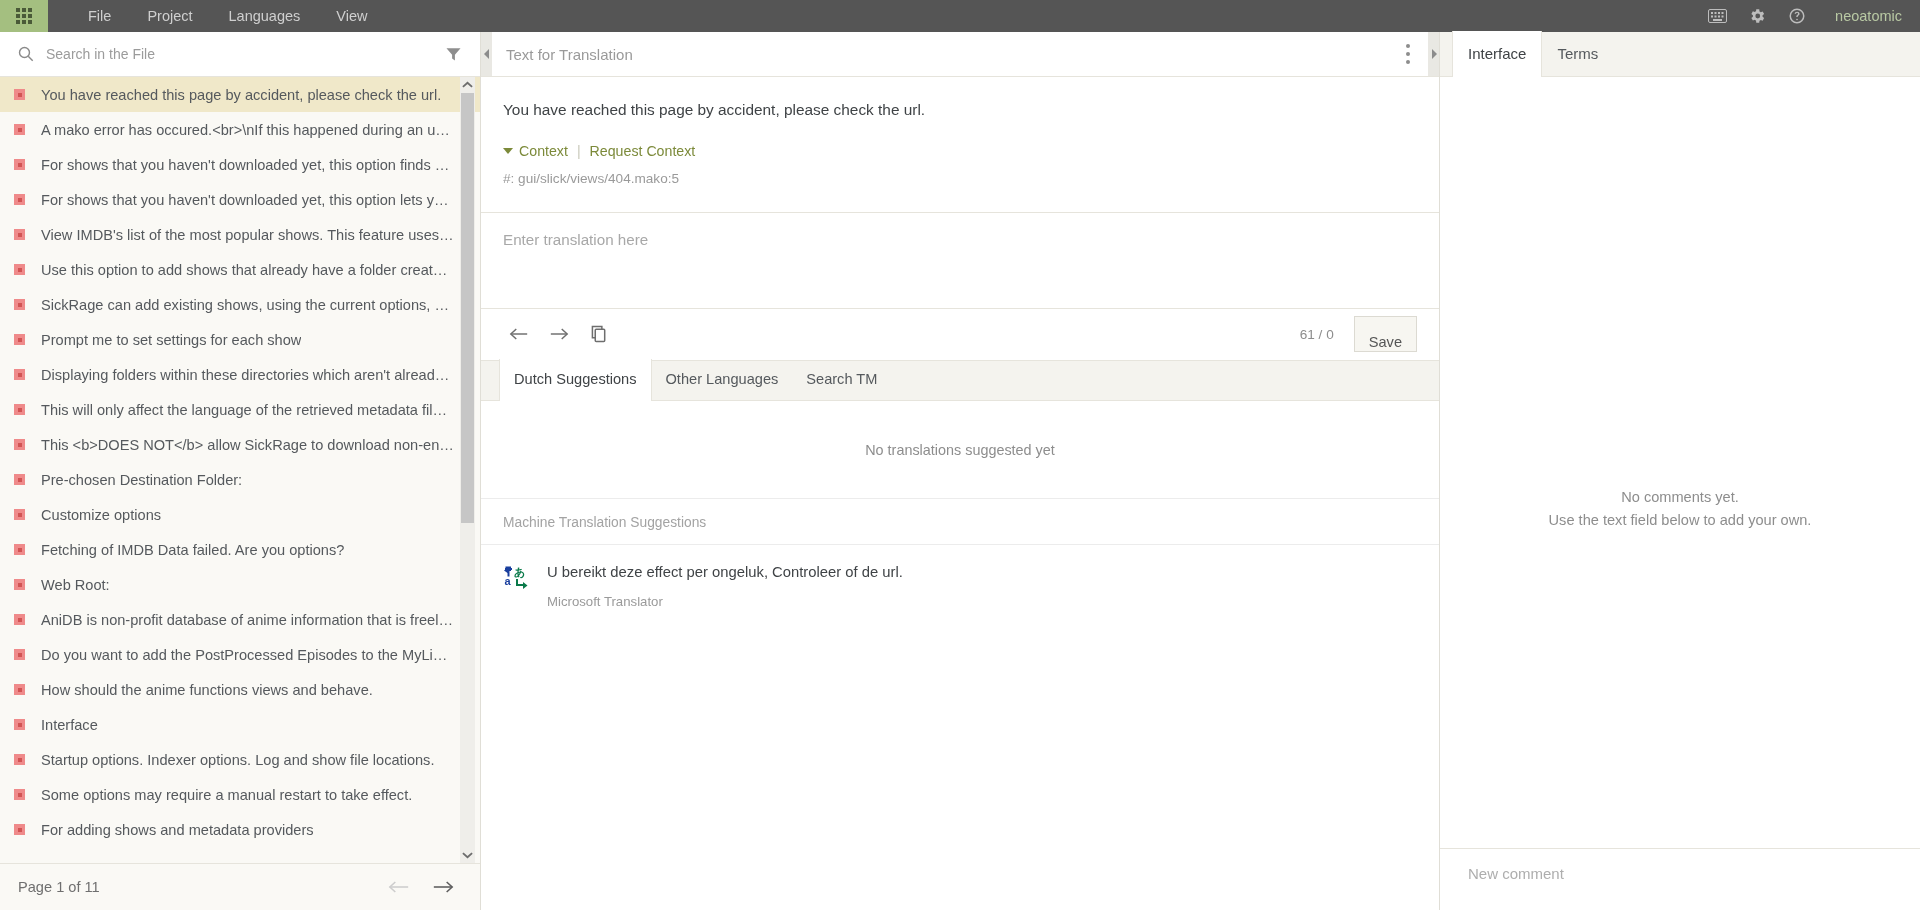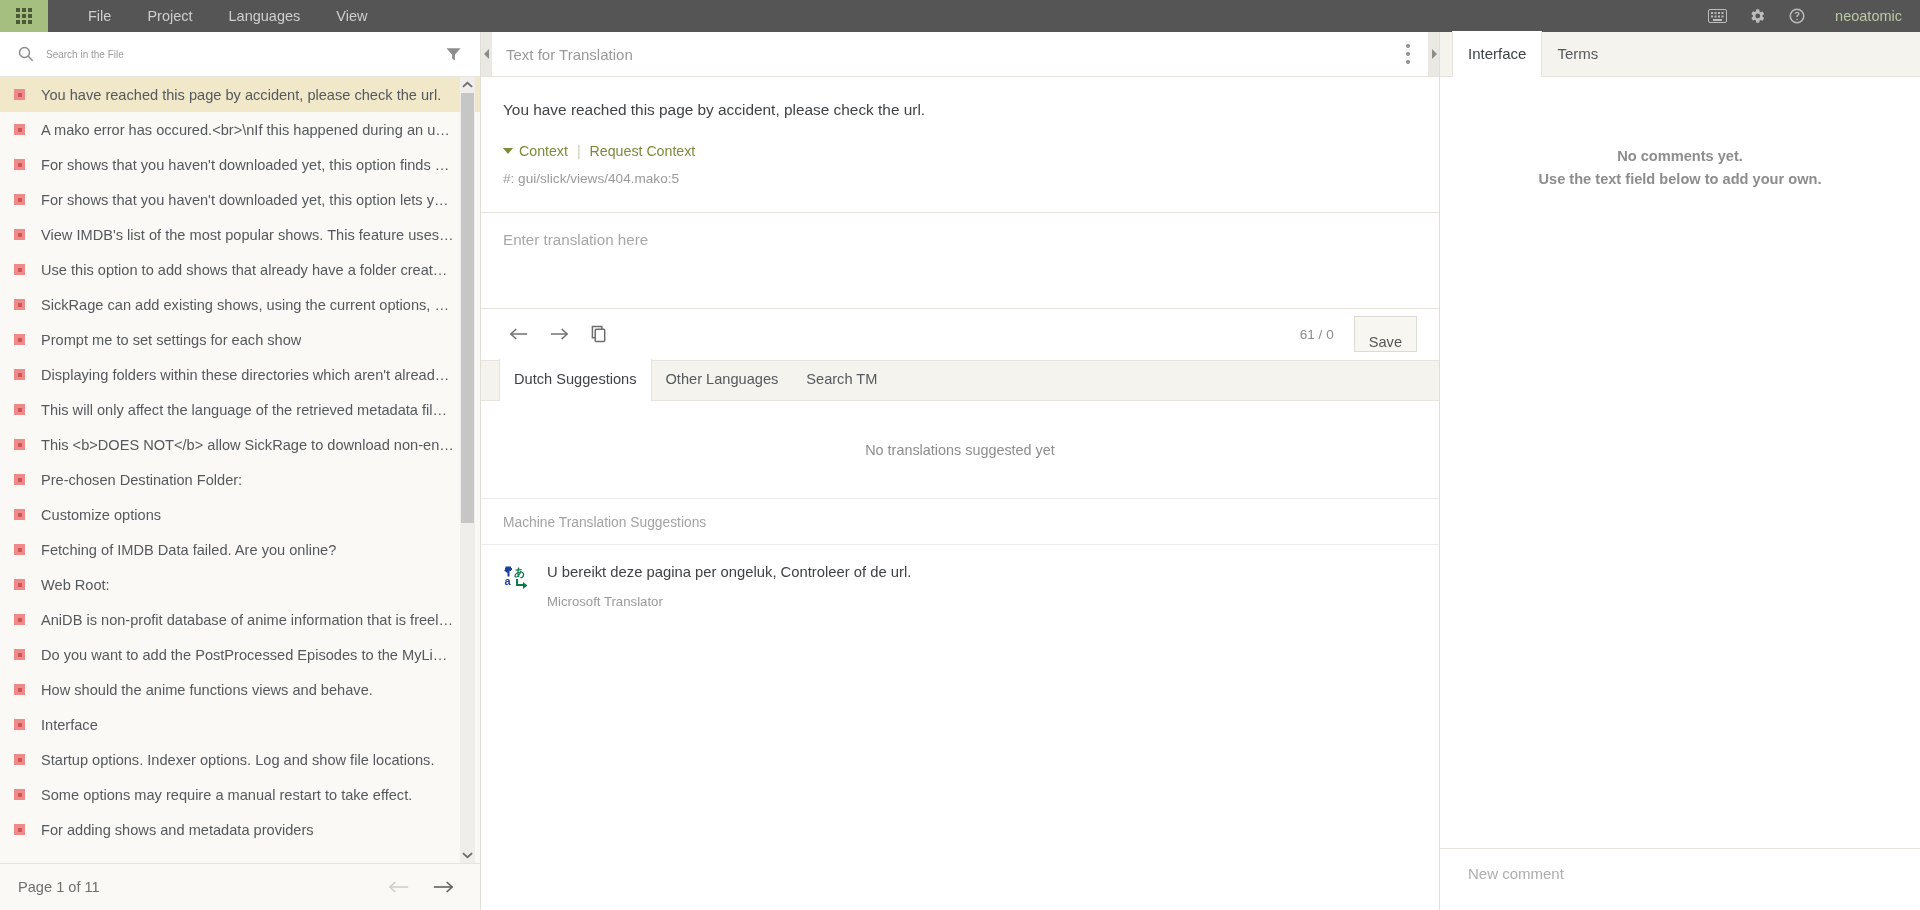--- a/index.html
+++ b/index.html
@@ -51,21 +51,21 @@
   #searchbar {
     height: 45px; background: #ffffff;
     display: flex; align-items: center;
     border-bottom: 1px solid #e6e4dc;
     padding: 0 10px 0 14px;
   }
   #searchbar .sicon { display: flex; align-items: center; justify-content: center; width: 24px; }
   #searchbar .sicon svg { stroke: #8a8a8a; fill: none; stroke-width: 1.6; }
   #search-input {
     flex: 1; border: none; outline: none; background: transparent;
-    font-family: "Liberation Sans", sans-serif; font-size: 10px; color: #444;
+    font-family: "Liberation Sans", sans-serif; font-size: 14px; color: #444;
     padding-left: 8px;
   }
   #search-input::placeholder { color: #9b9b9b; }
   #filter-btn {
     width: 34px; height: 34px; display: flex; align-items: center; justify-content: center;
     cursor: pointer;
   }
   #filter-btn svg { fill: #8e8e8e; }
 
   #unitlist {
@@ -224,23 +224,22 @@
   .rtab {
     padding: 0 15px; height: 45px; line-height: 45px;
     font-size: 15px; color: #55595d; cursor: pointer;
   }
   .rtab.active {
     background: #ffffff; color: #3f4346;
     border-left: 1px solid #e6e4dc; border-right: 1px solid #e6e4dc;
     margin-bottom: -1px; height: 46px;
   }
   #comments-body {
-    flex: 1; display: flex; align-items: flex-start; justify-content: center;
-    padding-top: 68px;
-    font-weight: bold;
+    flex: 1; display: flex; align-items: center; justify-content: center;
+    padding-top: 93px;
   }
   #comments-empty { text-align: center; font-size: 14.6px; color: #8d8d8d; line-height: 1.55; }
   #new-comment-wrap { border-top: 1px solid #e6e4dc; padding: 16px 16px 0 16px; height: 62px; }
   #new-comment {
     width: 100%; border: none; outline: none; resize: none; background: transparent;
     font-family: "Liberation Sans", sans-serif; font-size: 15px; color: #444; margin-left: 12px;
   }
   #new-comment::placeholder { color: #aeaeae; }
 </style>
 </head>
@@ -392,21 +391,21 @@
       <div class="unit">
         <span class="bullet">
             <i></i>
           </span>
         <span class="ulabel">Customize options</span>
       </div>
       <div class="unit">
         <span class="bullet">
             <i></i>
           </span>
-        <span class="ulabel">Fetching of IMDB Data failed. Are you online?</span>
+        <span class="ulabel">Fetching of IMDB Data failed. Are you options?</span>
       </div>
       <div class="unit">
         <span class="bullet">
             <i></i>
           </span>
         <span class="ulabel">Web Root:</span>
       </div>
       <div class="unit">
         <span class="bullet">
             <i></i>
@@ -565,21 +564,21 @@
             <path d="M2 3h7v2H6.5v6.5h-2V5H2z" fill="#1a3f9e"></path>
             <path d="M2.5 2.5 L7 2.5 L7 6" fill="none" stroke="#1a3f9e" stroke-width="2"></path>
             <text x="1.5" y="19.5" font-family="'Liberation Sans',sans-serif" font-size="11" font-weight="bold" fill="#1a3f9e">a</text>
             <text x="11" y="11" font-family="'DejaVu Sans',sans-serif" font-size="11" font-weight="bold" fill="#0a7a4a">あ</text>
             <path d="M14 14 L14 20 L21 20" fill="none" stroke="#0a7a4a" stroke-width="2"></path>
             <polygon points="20,17 24.5,20.5 20,24" fill="#0a7a4a"></polygon>
             <polygon points="6,2 1,5.5 6,9" fill="#1a3f9e"></polygon>
           </svg>
         </div>
         <div class="mt-body">
-          <div class="mt-text">U bereikt deze pagina per ongeluk, Controleer of de url.</div>
+          <div class="mt-text">U bereikt deze effect per ongeluk, Controleer of de url.</div>
           <div class="mt-src">Microsoft Translator</div>
         </div>
       </div>
 
     </div>
   </div>
 
   <div id="rightpane">
     <div id="right-tabs">
       <div class="rtab active">Interface</div>

